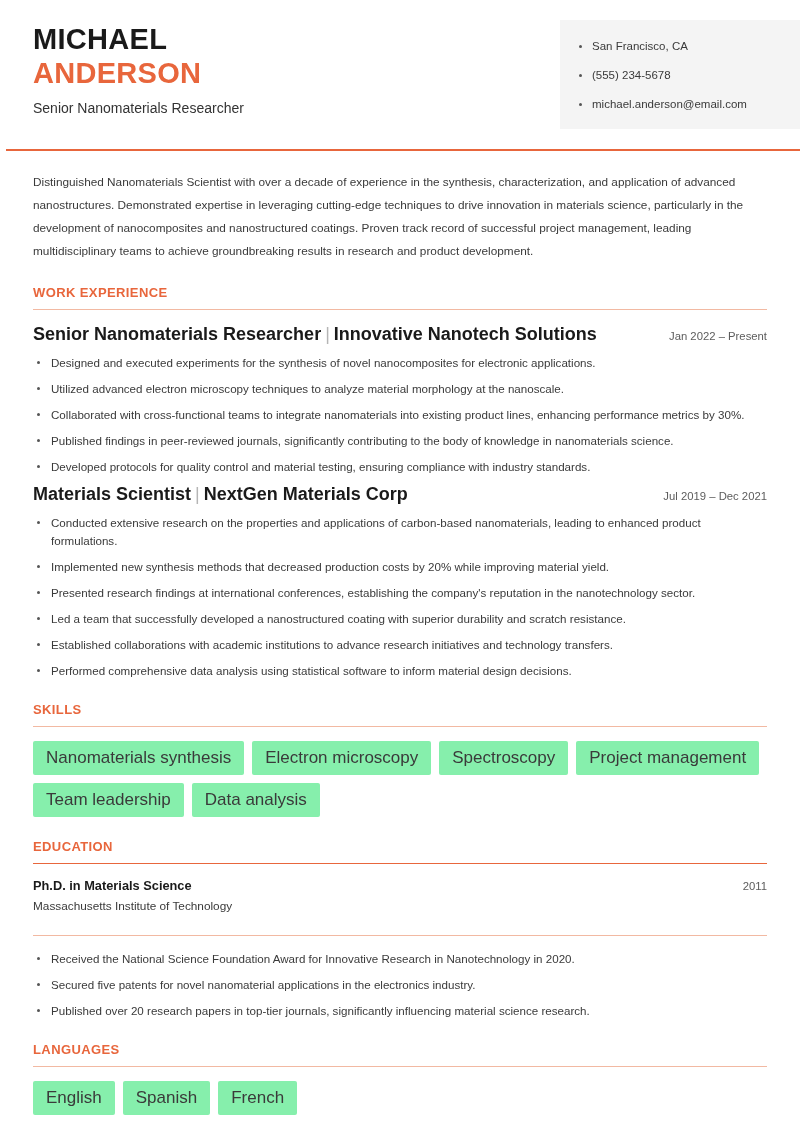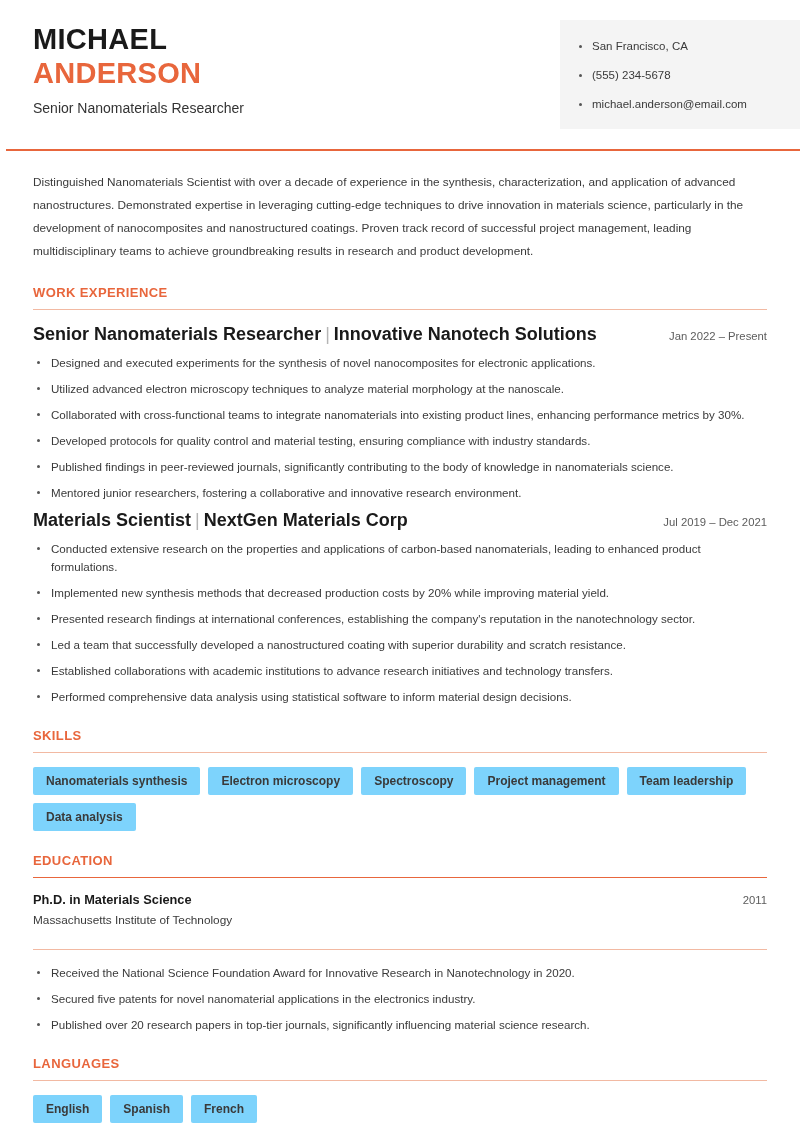--- a/index.html
+++ b/index.html
@@ -178,27 +178,26 @@
     background: #555;
   }
 
   
   .chips {
     display: flex;
     flex-wrap: wrap;
     gap: 8px;
   }
   .chip {
-    background: #7dd3fc;
+    background: #86efac;
     border-radius: 2px;
     padding: 7px 13px;
-    font-size: 12px;
+    font-size: 17px;
     color: #3a3a3a;
     white-space: nowrap;
-    font-weight: bold;
   }
 
   
   .edu-head {
     display: flex;
     justify-content: space-between;
     align-items: baseline;
   }
   .edu-degree {
     font-size: 12.8px;
@@ -248,23 +247,22 @@
         <div class="entry-head">
           <div class="entry-title">
             <span>Senior Nanomaterials Researcher</span><span class="sep">|</span><span>Innovative Nanotech Solutions</span>
           </div>
           <div class="entry-date">Jan 2022 – Present</div>
         </div>
         <ul class="bullets">
           <li>Designed and executed experiments for the synthesis of novel nanocomposites for electronic applications.</li>
           <li>Utilized advanced electron microscopy techniques to analyze material morphology at the nanoscale.</li>
           <li>Collaborated with cross-functional teams to integrate nanomaterials into existing product lines, enhancing performance metrics by 30%.</li>
+          <li>Published findings in peer-reviewed journals, significantly contributing to the body of knowledge in nanomaterials science.</li>
           <li>Developed protocols for quality control and material testing, ensuring compliance with industry standards.</li>
-          <li>Published findings in peer-reviewed journals, significantly contributing to the body of knowledge in nanomaterials science.</li>
-          <li>Mentored junior researchers, fostering a collaborative and innovative research environment.</li>
         </ul>
       </div>
 
       <div class="entry">
         <div class="entry-head">
           <div class="entry-title">
             <span>Materials Scientist</span><span class="sep">|</span><span>NextGen Materials Corp</span>
           </div>
           <div class="entry-date">Jul 2019 – Dec 2021</div>
         </div>

